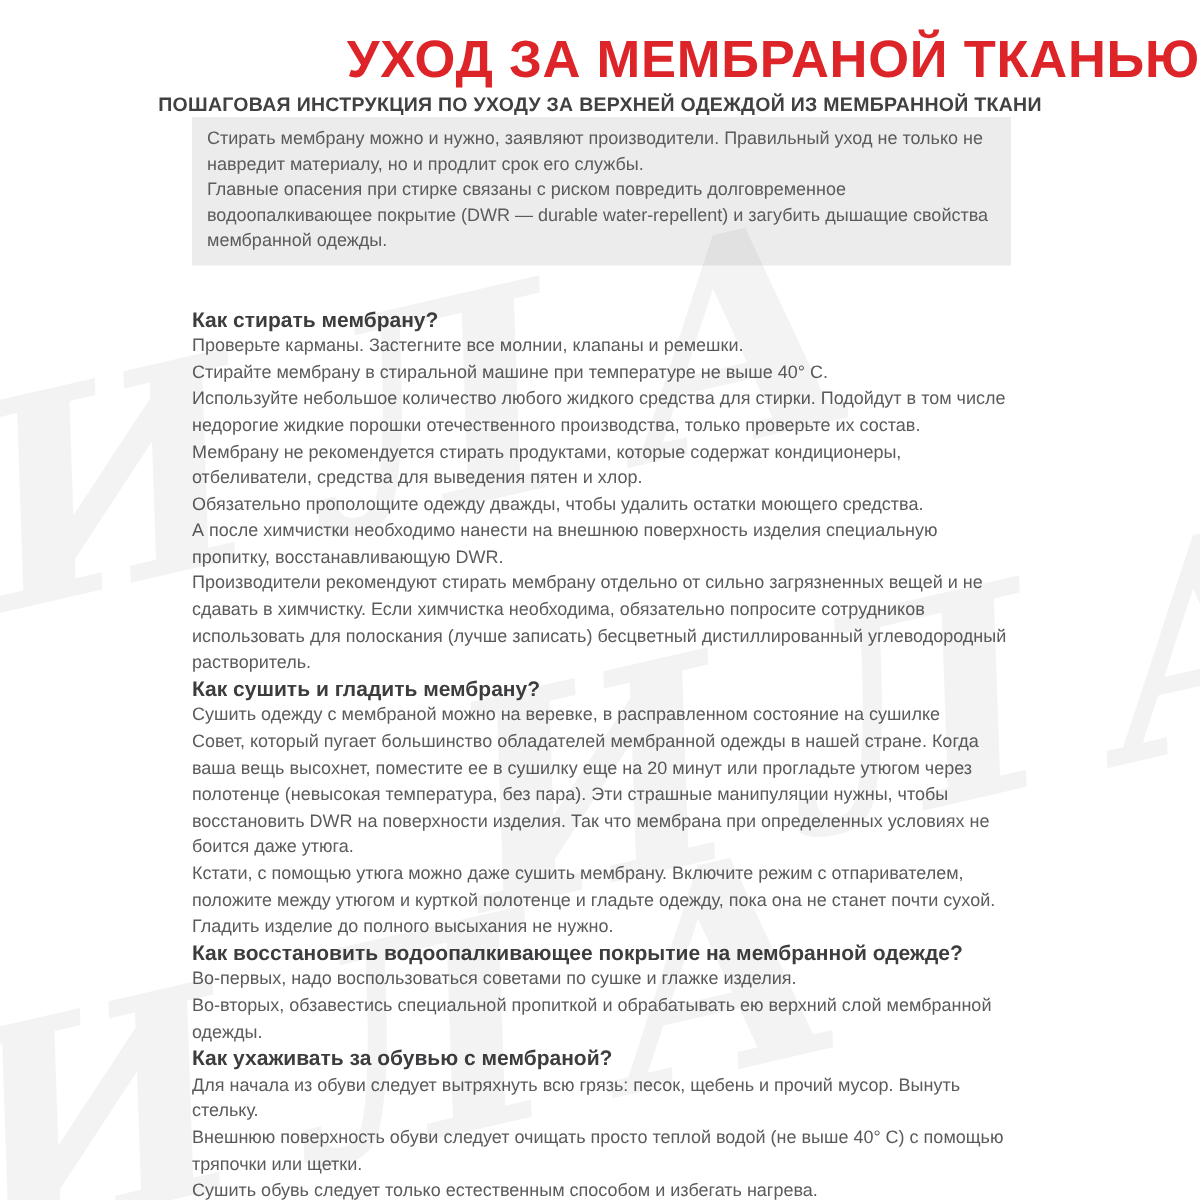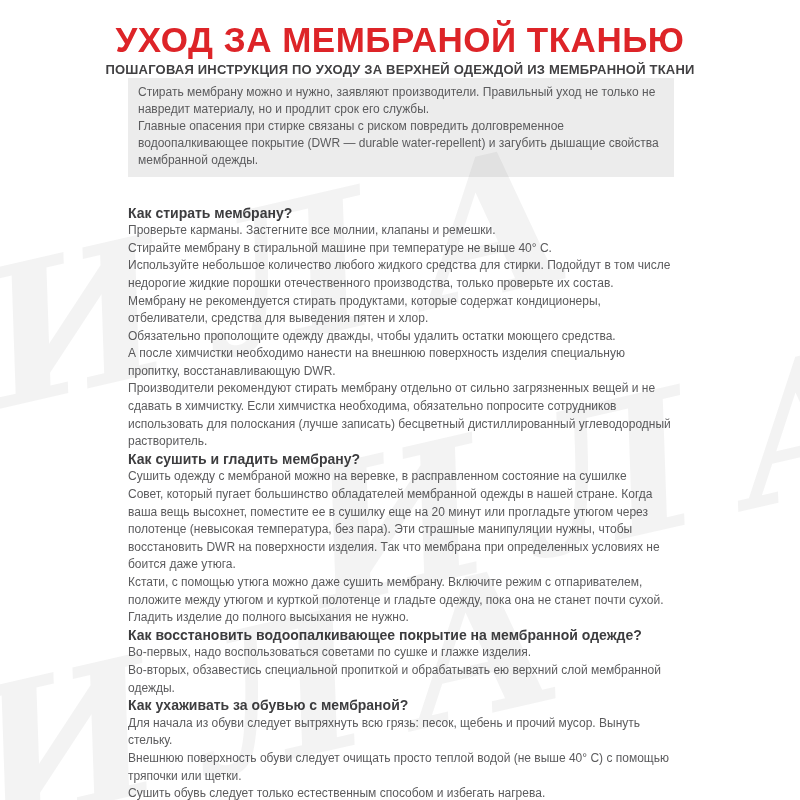--- a/index.html
+++ b/index.html
@@ -7,21 +7,21 @@
     width:800px; height:800px;
     background:#ffffff;
     font-family:"Liberation Sans", sans-serif;
     overflow:hidden;
     position:relative;
   }
   .page { position:relative; width:800px; height:800px; }
 
   .page-title {
     margin:20px 0 2px 0;
-    text-align:center;
+    text-align:right;
     font-size:35px;
     font-weight:bold;
     letter-spacing:0.5px;
     color:#dd2428;
   }
   .page-subtitle {
     margin:0 0 1px 0;
     text-align:center;
     font-size:13px;
     font-weight:bold;

